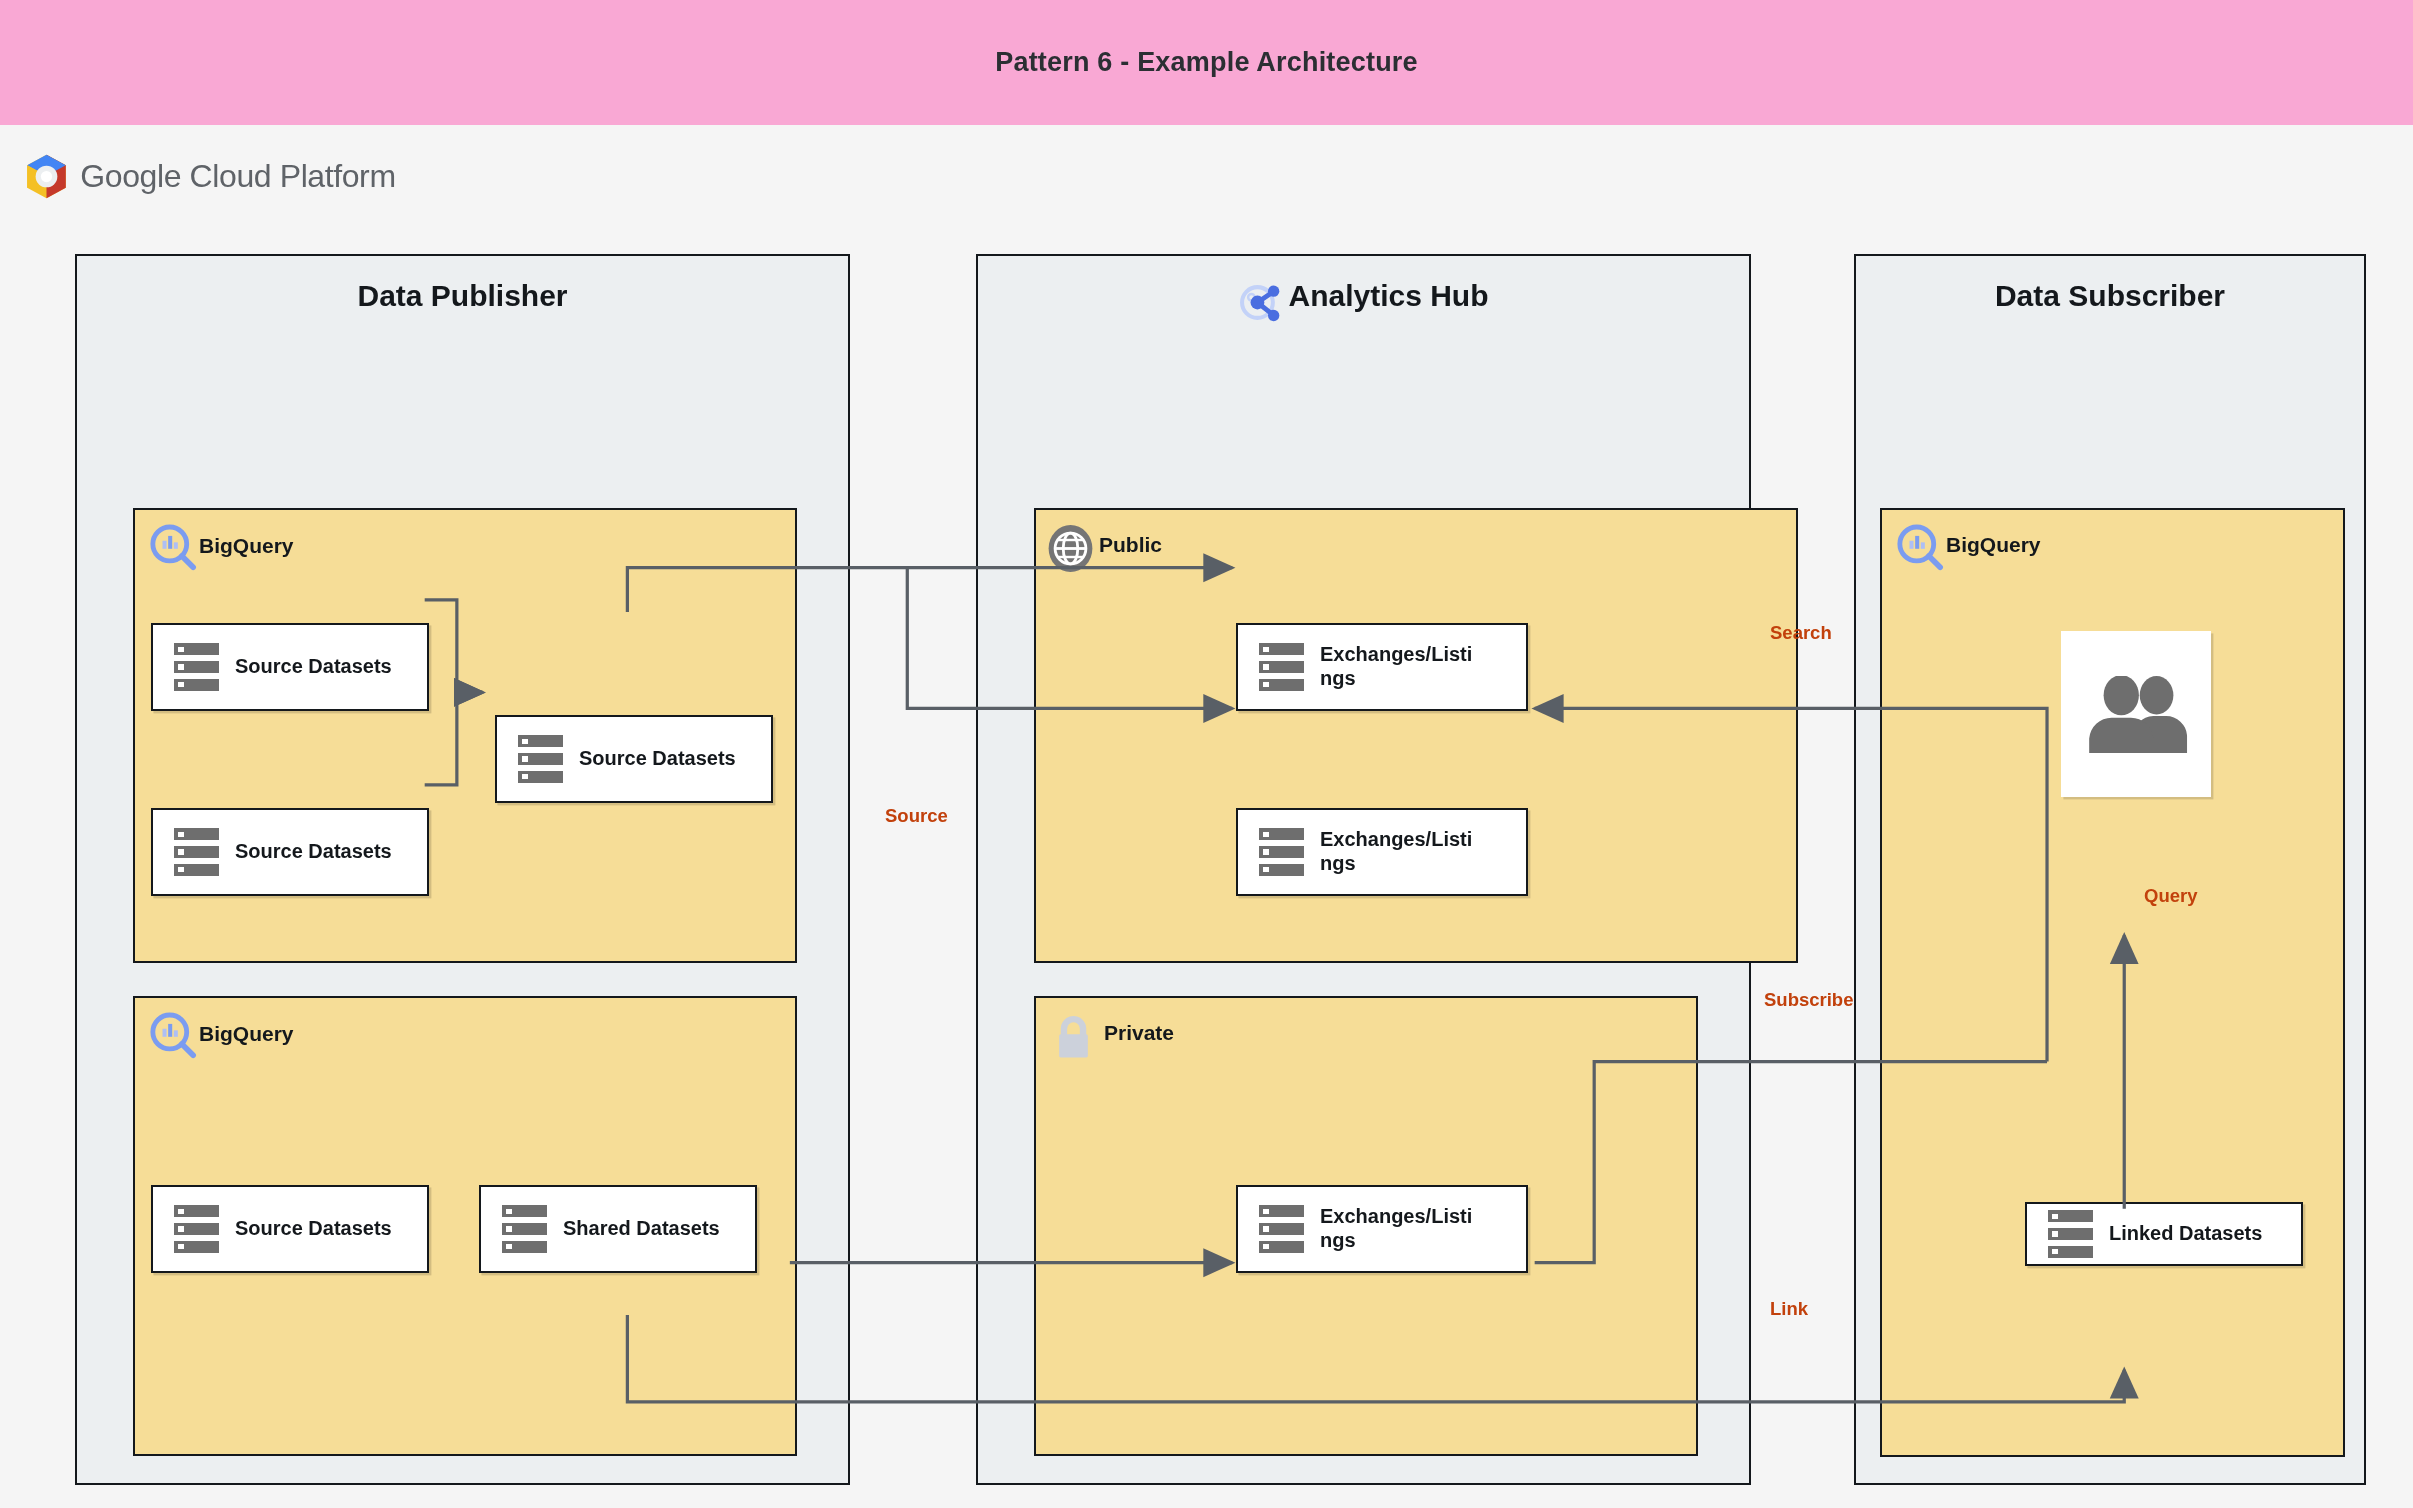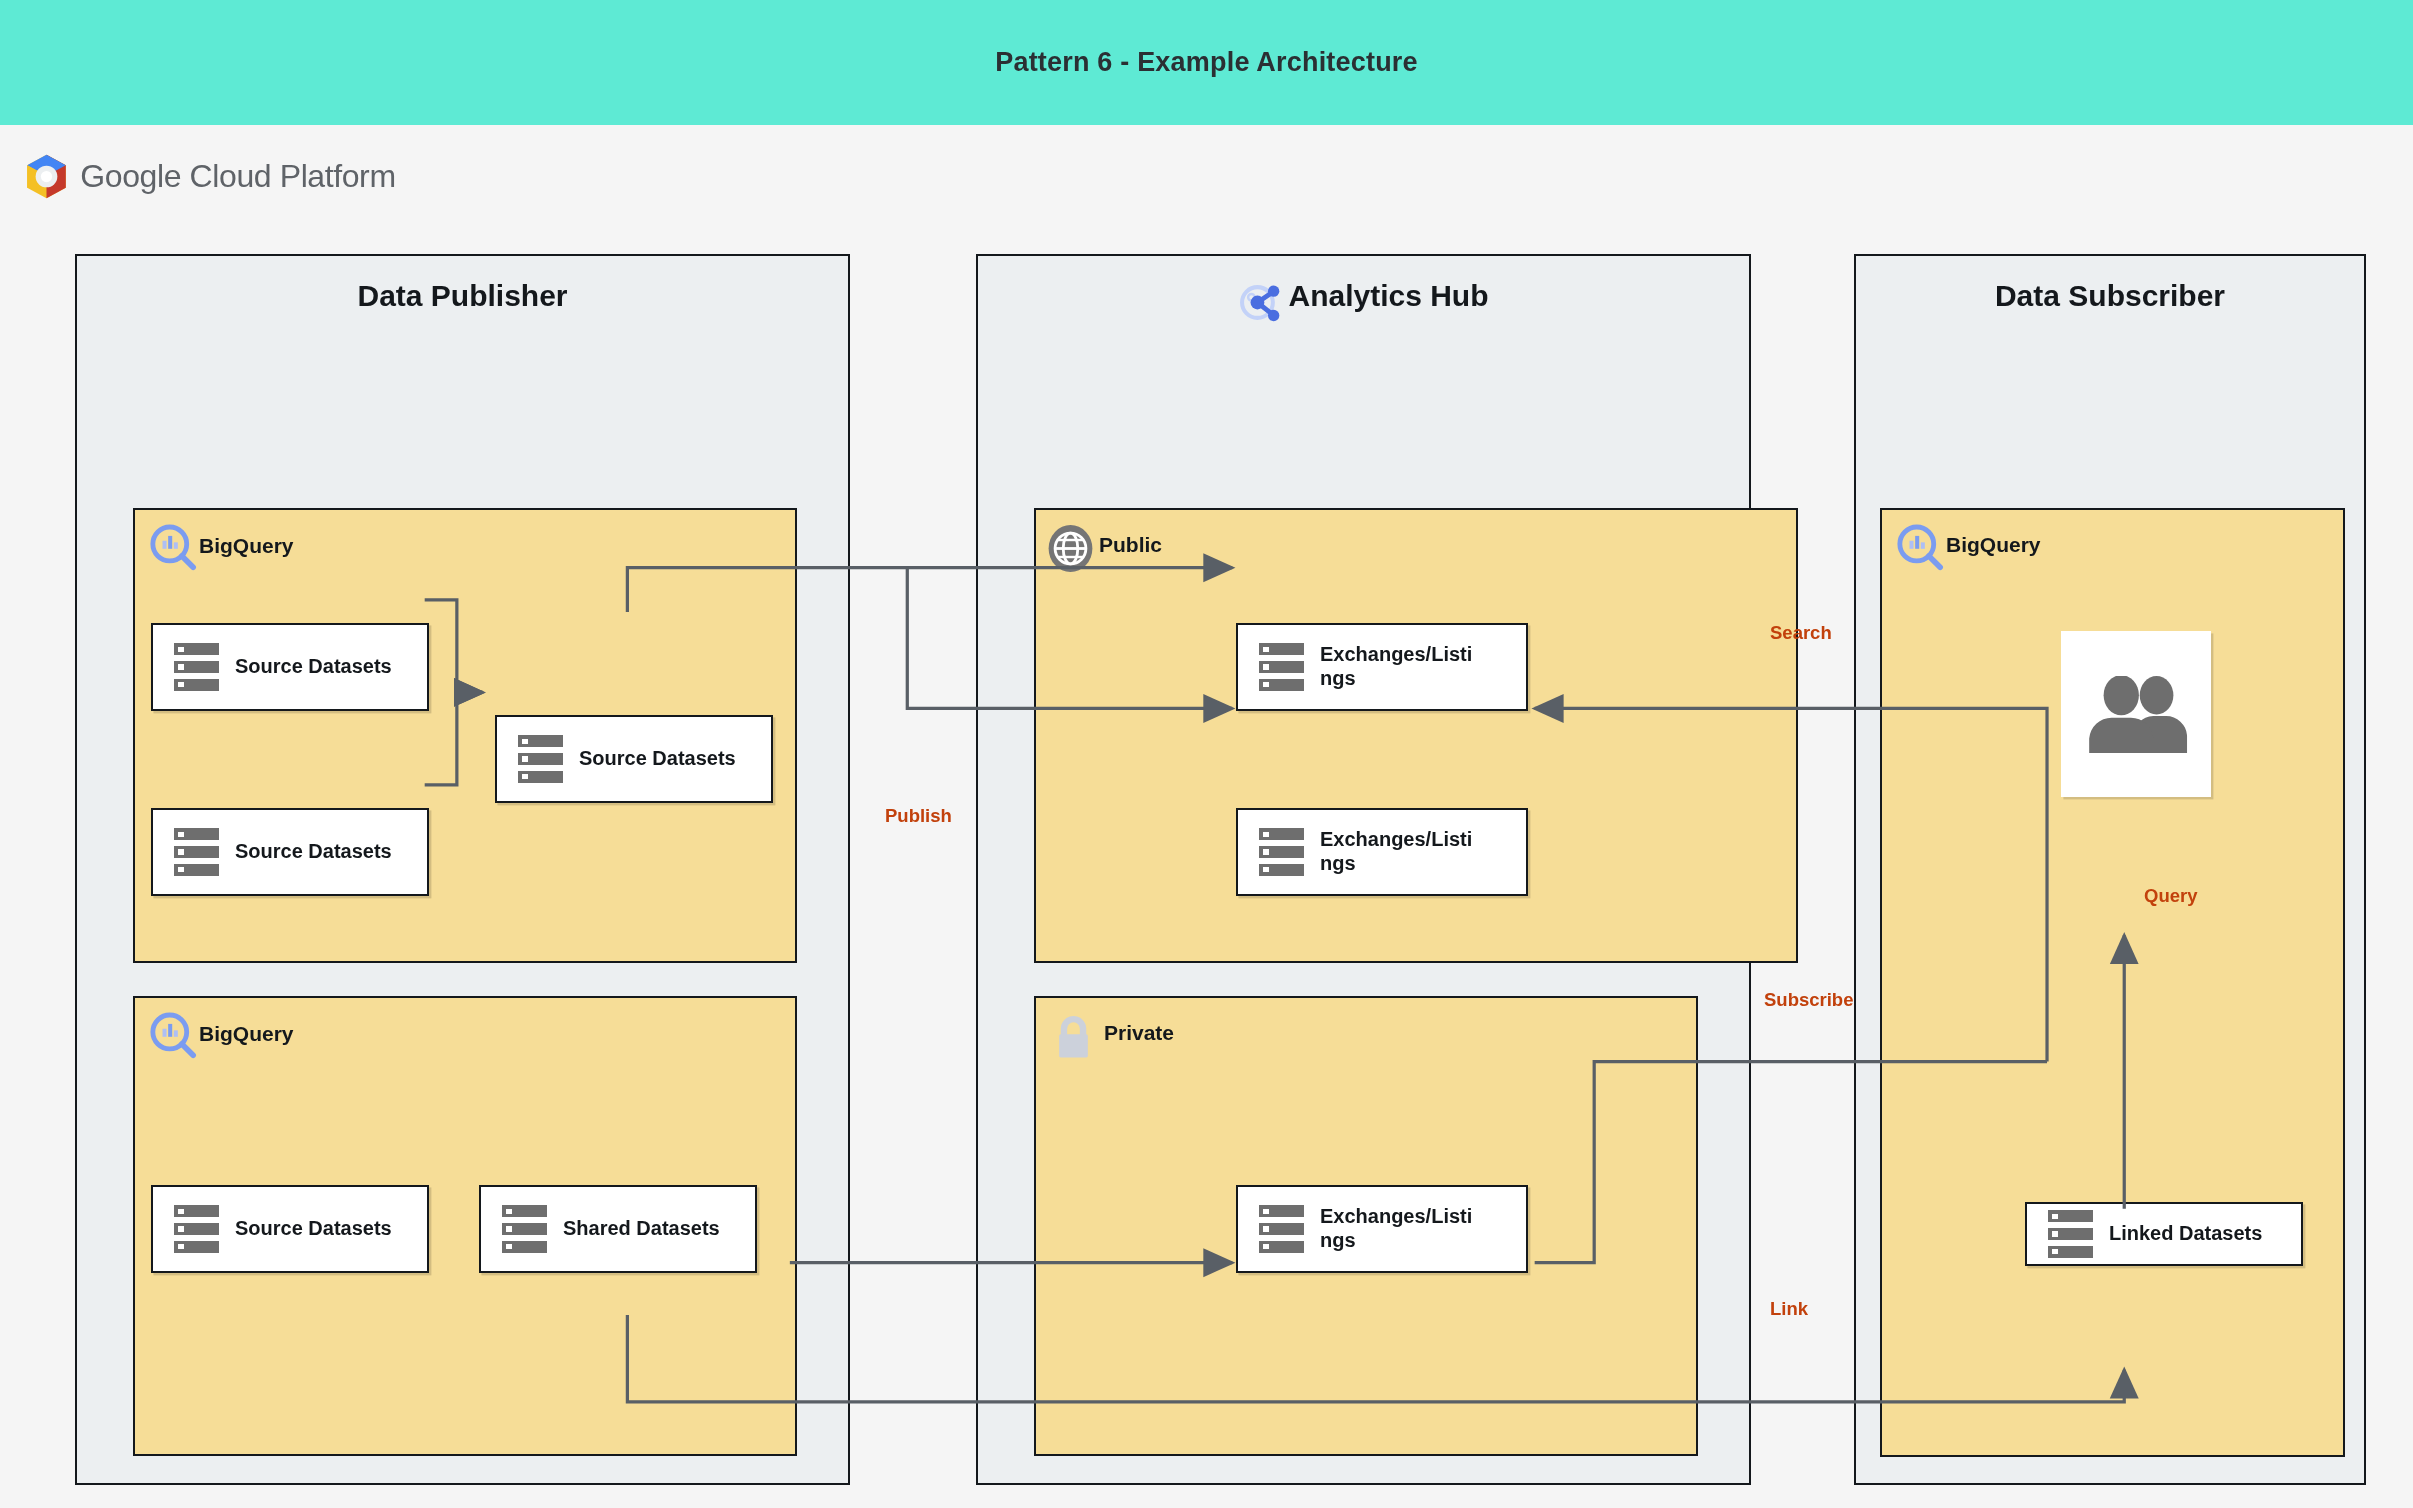--- a/index.html
+++ b/index.html
@@ -10,21 +10,21 @@
     width: 2413px; height: 1508px;
     font-family: "Liberation Sans", sans-serif;
     overflow: hidden;
     position: relative;
   }
   #root { position: relative; width: 2413px; height: 1508px; }
 
   .title-band {
     position: absolute; left: 0; top: 0;
     width: 2413px; height: 125px;
-    background: #5eead4;
+    background: #f9a8d4;
     display: flex; align-items: center; justify-content: center;
   }
   .title-text {
     font-size: 27px; font-weight: bold; color: #2b2f33;
     letter-spacing: 0.2px;
   }
 
   .canvas {
     position: absolute; left: 0; top: 125px;
     width: 2413px; height: 1384px;
@@ -352,21 +352,21 @@
         <path d="M 780 1402 V 1510 H 2641 V 1470" marker-end="url(#arrow)"></path>
 
         <path d="M 2545 1087 V 648 H 1908" marker-end="url(#arrow)"></path>
 
         <path d="M 1908 1337 H 1982 V 1087 H 2545"></path>
 
         <path d="M 2641 1270 V 930" marker-end="url(#arrow)"></path>
       </g>
     </svg>
 
-    <div class="wire-label" style="left:885px; top:680px;">Publish</div>
+    <div class="wire-label" style="left:885px; top:680px;">Source</div>
     <div class="wire-label" style="left:1770px; top:497px;">Search</div>
     <div class="wire-label" style="left:1764px; top:864px;">Subscribe</div>
     <div class="wire-label" style="left:2144px; top:760px;">Query</div>
     <div class="wire-label" style="left:1770px; top:1173px;">Link</div>
 
   </div>
 </div>
 
 
 </body></html>

